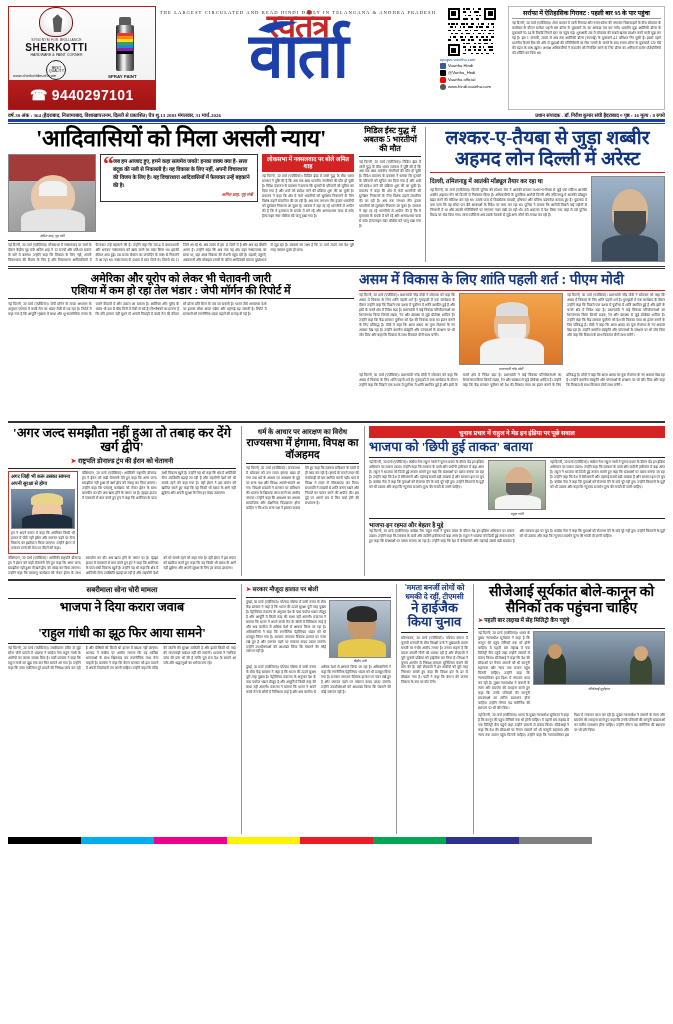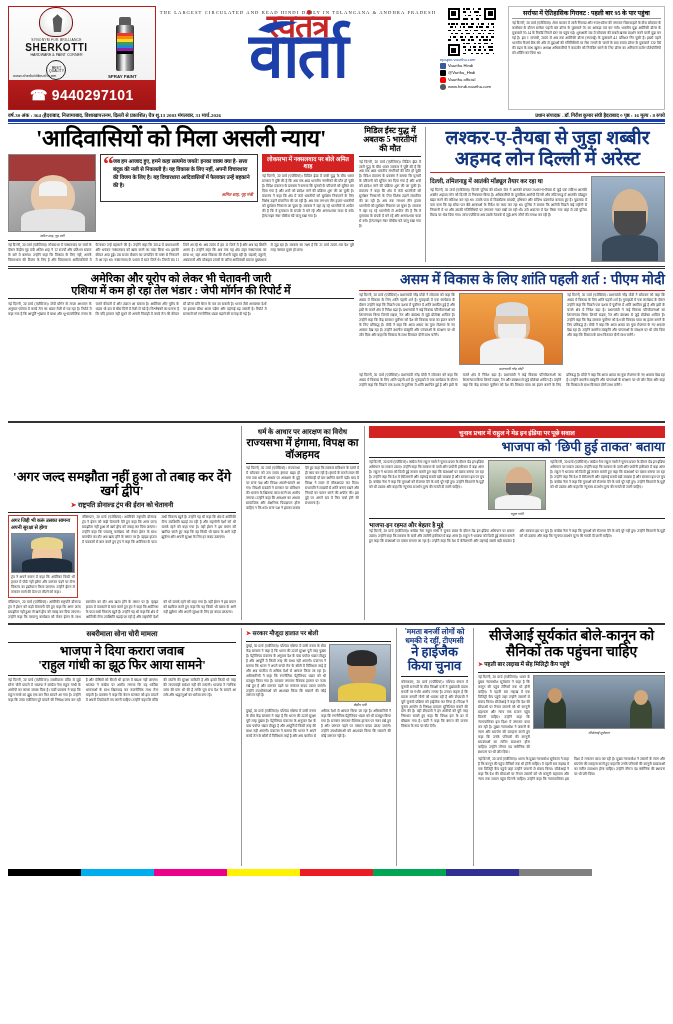--- a/index.html
+++ b/index.html
@@ -113,21 +113,21 @@
   h1.hl-blue {
     font-family: "Liberation Serif", serif; font-size: 19px; font-weight: bold;
     text-align: center; color: #12357f; line-height: 1.12;
   }
   h2.hl-sec {
     font-family: "Liberation Serif", serif; font-size: 13.5px; font-weight: bold;
     text-align: center; color: #000; line-height: 1.1;
   }
   h2.hl-sec-blue {
     font-family: "Liberation Serif", serif; font-size: 14px; font-weight: bold;
-    text-align: right; color: #12357f; line-height: 1.1;
+    text-align: left; color: #12357f; line-height: 1.1;
   }
   h3.hl-small {
     font-family: "Liberation Serif", serif; font-size: 10.5px; font-weight: bold;
     text-align: center; color: #000; line-height: 1.12;
   }
   .kicker-red {
     background: #d32323; color: #fff; font-size: 6.4px; font-weight: bold;
     text-align: center; padding: 1.5px 3px; font-family: "Liberation Serif", serif;
   }
   .kicker-plain {
@@ -460,21 +460,21 @@
       </div>
       <div class="body-text cols3" style="margin-top:2px;">नई दिल्ली, 30 मार्च (एजेंसियां)। प्रधानमंत्री नरेंद्र मोदी ने सोमवार को कहा कि असम में विकास के लिए शांति पहली शर्त है। गुवाहाटी में एक कार्यक्रम के दौरान उन्होंने कहा कि पिछले एक दशक में पूर्वोत्तर में शांति स्थापित हुई है और इसी के चलते क्षेत्र में निवेश बढ़ा है। प्रधानमंत्री ने कई विकास परियोजनाओं का शिलान्यास किया जिनमें सड़क, रेल और स्वास्थ्य से जुड़े प्रोजेक्ट शामिल हैं। उन्होंने कहा कि केंद्र सरकार पूर्वोत्तर को देश की विकास यात्रा का इंजन बनाने के लिए प्रतिबद्ध है। मोदी ने कहा कि आज असम का युवा रोजगार के नए अवसर देख रहा है। उन्होंने स्थानीय संस्कृति और परंपराओं के संरक्षण पर भी जोर दिया और कहा कि विकास के साथ विरासत दोनों साथ चलेंगे।</div>
     </div>
   </div>
 
   <div class="sep-dbl"></div>
 
   <div class="grid">
 
     <div style="width:228px;">
-      <h2 class="hl-sec" style="font-size:13px;margin-top:44px;">'अगर जल्द समझौता नहीं हुआ तो तबाह कर देंगे खर्ग द्वीप'</h2>
+      <h2 class="hl-sec" style="font-size:13px;">'अगर जल्द समझौता नहीं हुआ तो तबाह कर देंगे खर्ग द्वीप'</h2>
       <div class="subhead">
         <span class="arrow">➤</span>
         <span>राष्ट्रपति डोनाल्ड ट्रंप की ईरान को चेतावनी</span>
       </div>
       <div class="hrule"></div>
       <div style="display:flex;gap:4px;">
         <div style="width:70px;">
           <div class="box-red" style="padding:2px;">
             <div style="font-size:5px;font-weight:bold;font-family:'Liberation Serif',serif;line-height:1.25;color:#111;">अगर जिद्दी भी करूं उसका सामना अपनी सुरक्षा से होगा</div>
             <div class="photo" style="height:40px;margin-top:2px;background:linear-gradient(180deg,#7d93ad,#3e4f63);">
@@ -524,21 +524,21 @@
   </div>
 
   <div class="sep-dbl"></div>
 
   <div class="grid">
 
     <div style="width:228px;">
       <div class="kicker-plain">सबरीमाला सोना चोरी मामला</div>
       <div class="hrule"></div>
       <h2 class="hl-sec" style="font-size:12.5px;">भाजपा ने दिया करारा जवाब</h2>
-      <h2 class="hl-sec" style="font-size:12.5px;">'राहुल गांधी का झूठ फिर आया सामने'</h2>
+      <h2 class="hl-sec" style="font-size:12.5px;margin-top:12px;">'राहुल गांधी का झूठ फिर आया सामने'</h2>
       <div class="hrule"></div>
       <div class="cols3 body-text" style="height:188px;">नई दिल्ली, 30 मार्च (एजेंसियां)। सबरीमाला मंदिर से जुड़े सोना चोरी मामले में भाजपा ने कांग्रेस नेता राहुल गांधी के आरोपों का करारा जवाब दिया है। पार्टी प्रवक्ता ने कहा कि राहुल गांधी का झूठ एक बार फिर सामने आ गया है। उन्होंने कहा कि जांच एजेंसियां पूरे मामले की निष्पक्ष जांच कर रही हैं और दोषियों को किसी भी हालत में बख्शा नहीं जाएगा। भाजपा ने कांग्रेस पर आरोप लगाया कि वह धार्मिक भावनाओं के साथ खिलवाड़ कर राजनीतिक लाभ लेना चाहती है। प्रवक्ता ने कहा कि केरल सरकार को इस मामले में अपनी जिम्मेदारी तय करनी चाहिए। उन्होंने कहा कि मंदिर की संपत्ति की सुरक्षा सर्वोपरि है और इसमें किसी भी तरह की लापरवाही बर्दाश्त नहीं की जाएगी। भाजपा ने न्यायिक जांच की मांग भी की है ताकि पूरा सच देश के सामने आ सके और श्रद्धालुओं का भरोसा बना रहे।</div>
     </div>
 
     <div style="width:150px;" class="vrule">
       <div style="padding-left:4px;">
         <div class="subhead" style="font-size:6px;text-align:left;">
           <span class="arrow">➤</span>
           <span>सरकार मौजूदा हालात पर बोली</span>
         </div>

